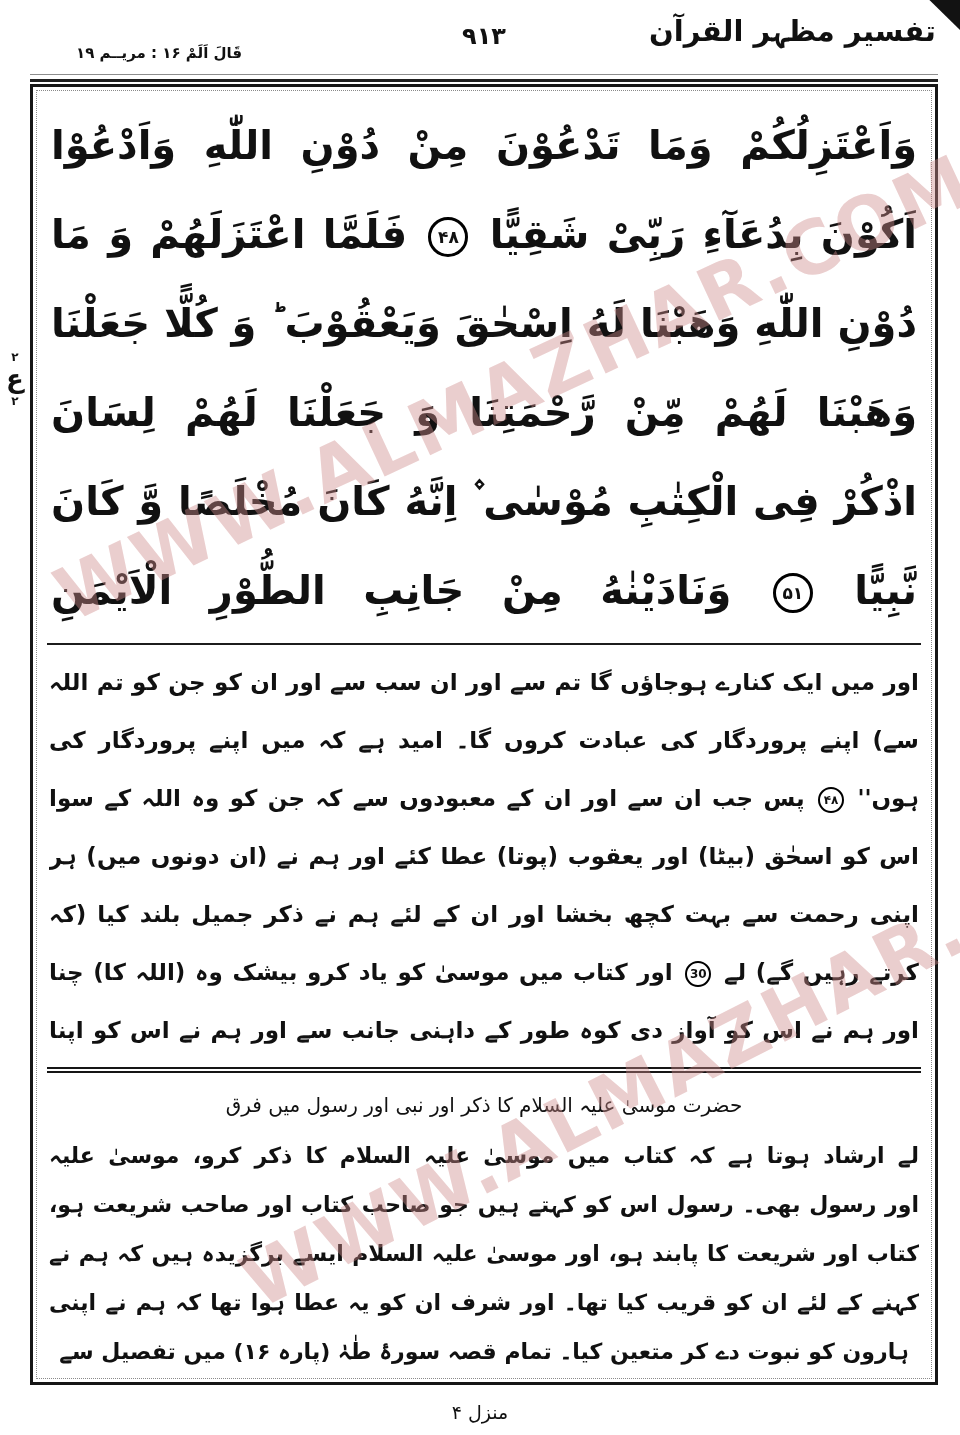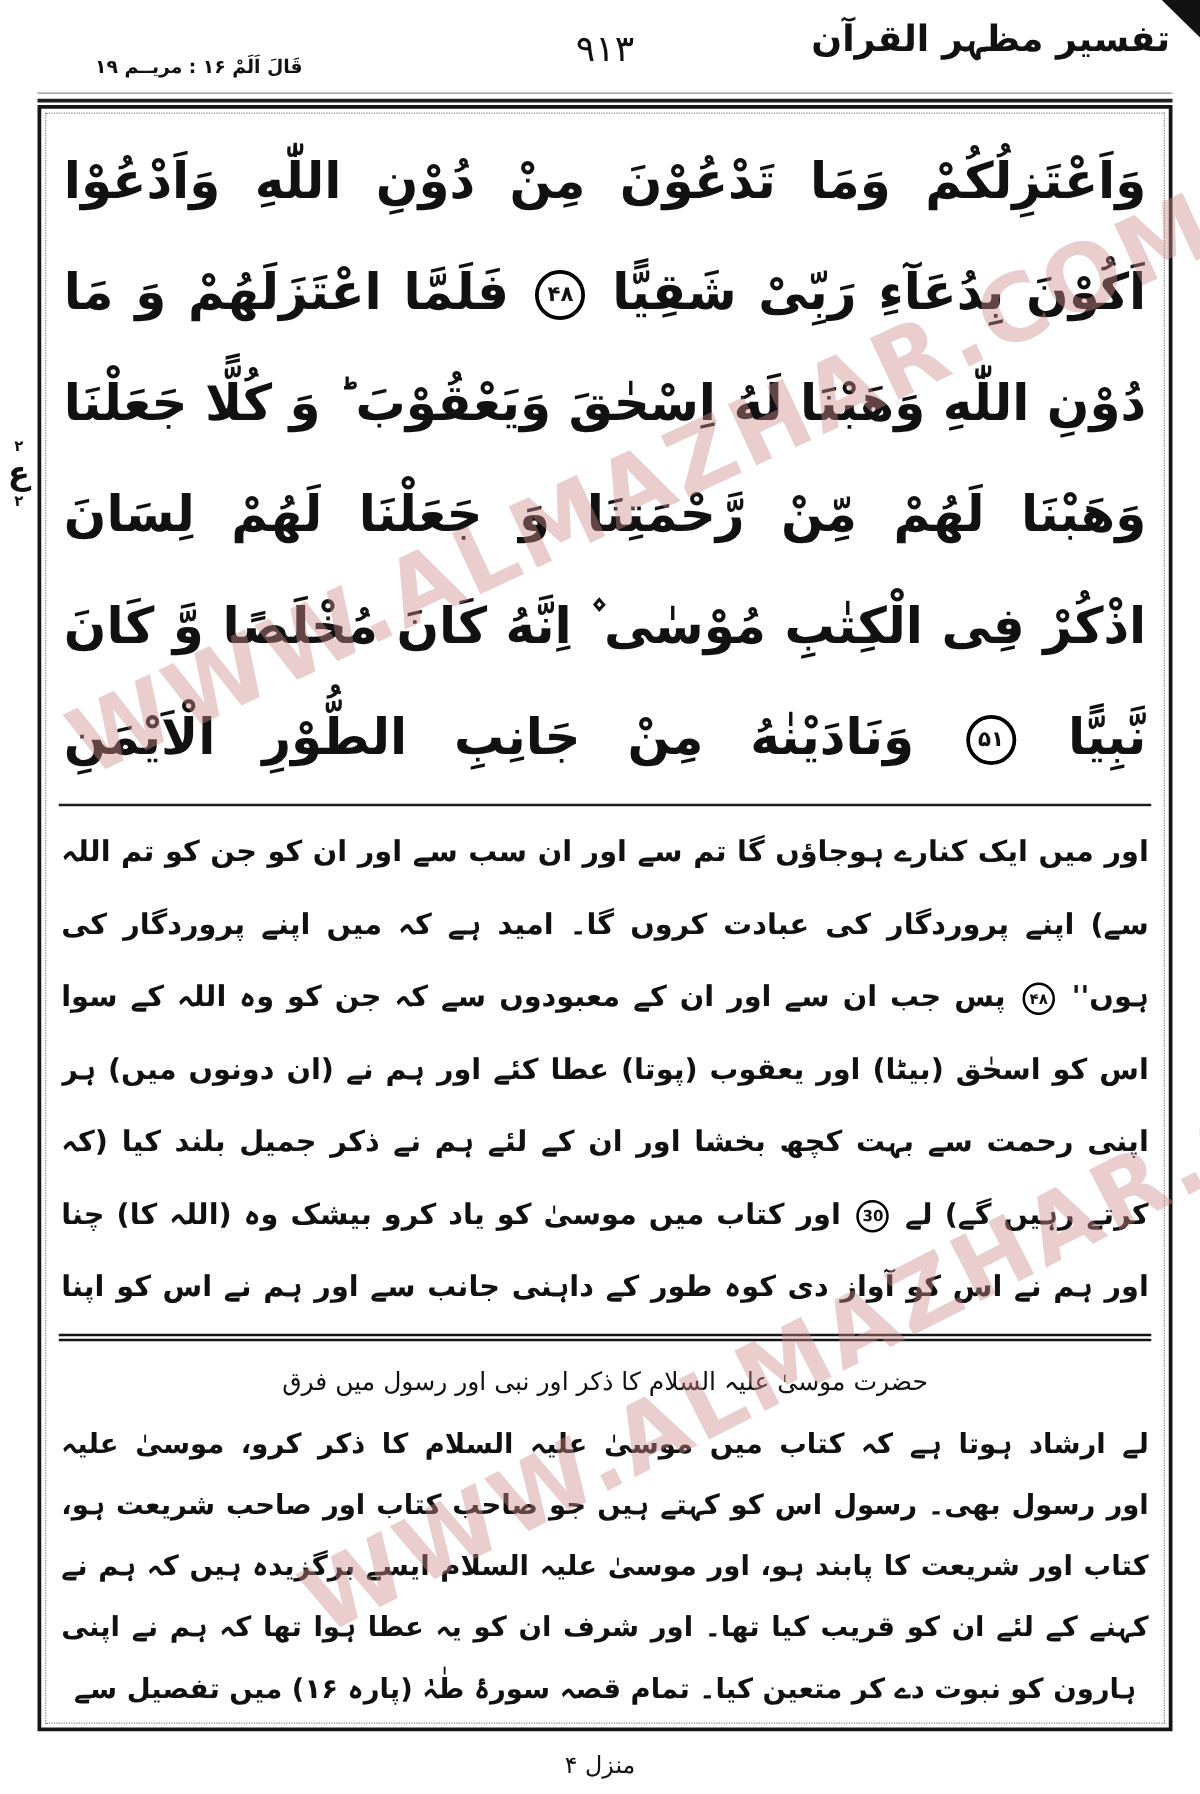--- a/index.html
+++ b/index.html
@@ -5,21 +5,21 @@
   html,body{margin:0;padding:0;}
   body{
     width:960px;height:1435px;background:#ffffff;position:relative;overflow:hidden;
     font-family:"DejaVu Sans", sans-serif;color:#111;
   }
   .page{position:absolute;inset:0;}
 
   
   .header{position:absolute;top:14px;left:30px;right:22px;height:56px;}
   .header-left{position:absolute;left:10px;bottom:8px;font-size:15px;font-weight:bold;direction:rtl;margin-left:36px;}
-  .page-num{position:absolute;left:50%;transform:translateX(-50%);top:8px;font-size:29px;font-weight:normal;direction:rtl;}
+  .page-num{position:absolute;left:50%;transform:translateX(-50%);top:8px;font-size:24px;font-weight:bold;direction:rtl;}
   .book-title{position:absolute;right:2px;top:0;font-size:29px;font-weight:bold;direction:rtl;}
   .header-rule{position:absolute;top:74px;left:30px;right:22px;height:4px;
     border-top:1px solid #8d8d8d;border-bottom:3px solid #1f1f1f;}
 
   
   .main-box{position:absolute;top:84px;left:30px;right:22px;bottom:50px;border:3px solid #161616;background:#fff;}
   .inner{position:absolute;inset:3px;border:1px dotted #8a8a8a;padding:0 10px;box-sizing:border-box;}
 
   
   .quran-sec{padding:10px 4px 8px;border-bottom:2px solid #1c1c1c;}

